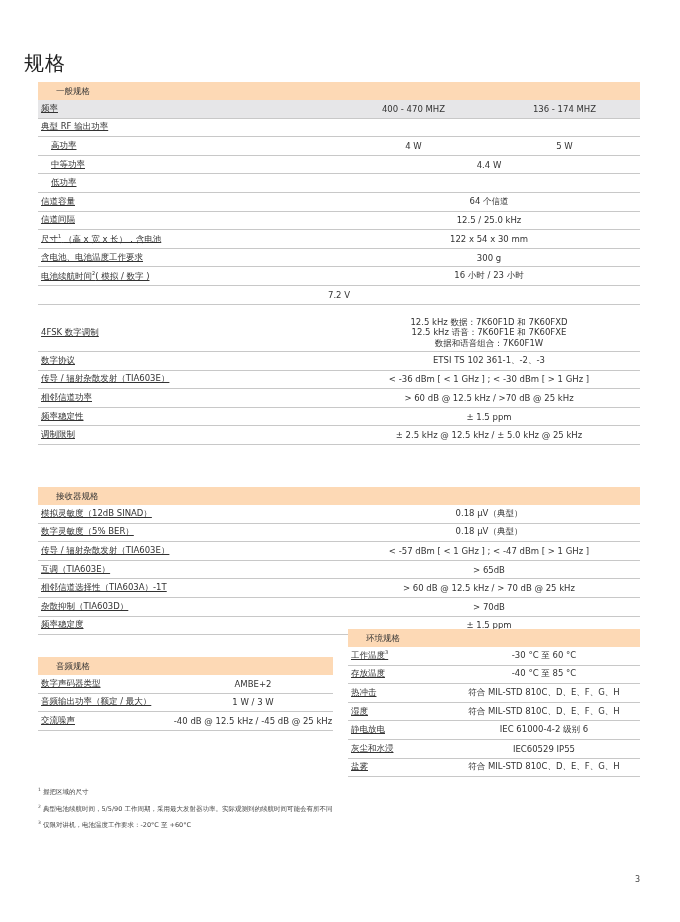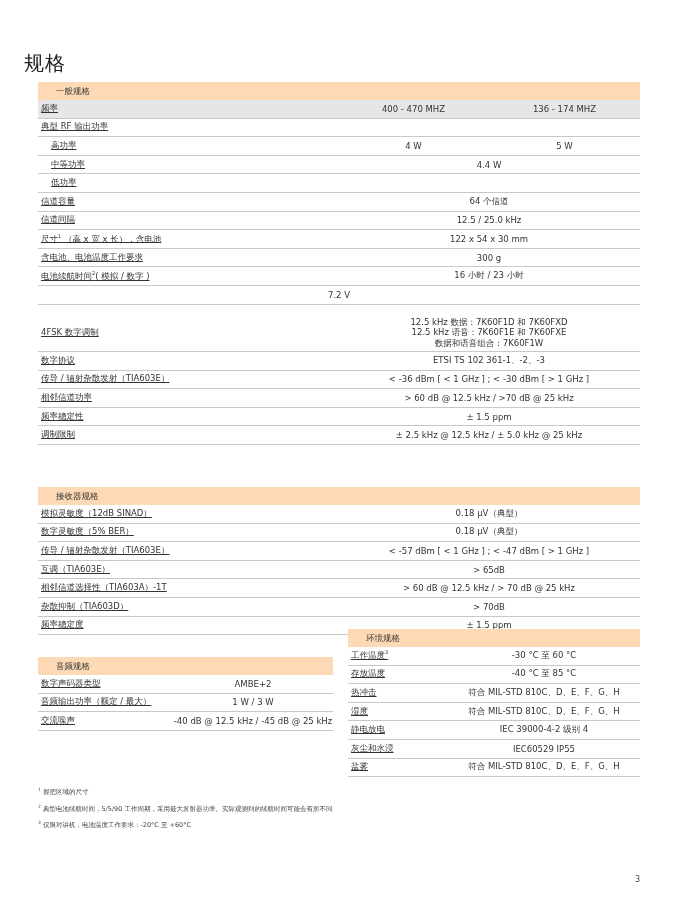--- a/index.html
+++ b/index.html
@@ -175,21 +175,21 @@
   <div class="row">
     <span class="label">热冲击</span>
     <span class="value">符合 MIL-STD 810C、D、E、F、G、H</span>
   </div>
   <div class="row">
     <span class="label">湿度</span>
     <span class="value">符合 MIL-STD 810C、D、E、F、G、H</span>
   </div>
   <div class="row">
     <span class="label">静电放电</span>
-    <span class="value">IEC 39000-4-2 级别 4</span>
+    <span class="value">IEC 61000-4-2 级别 6</span>
   </div>
   <div class="row">
     <span class="label">灰尘和水浸</span>
     <span class="value">IEC60529 IP55</span>
   </div>
   <div class="row">
     <span class="label">盐雾</span>
     <span class="value">符合 MIL-STD 810C、D、E、F、G、H</span>
   </div>
 </div>

